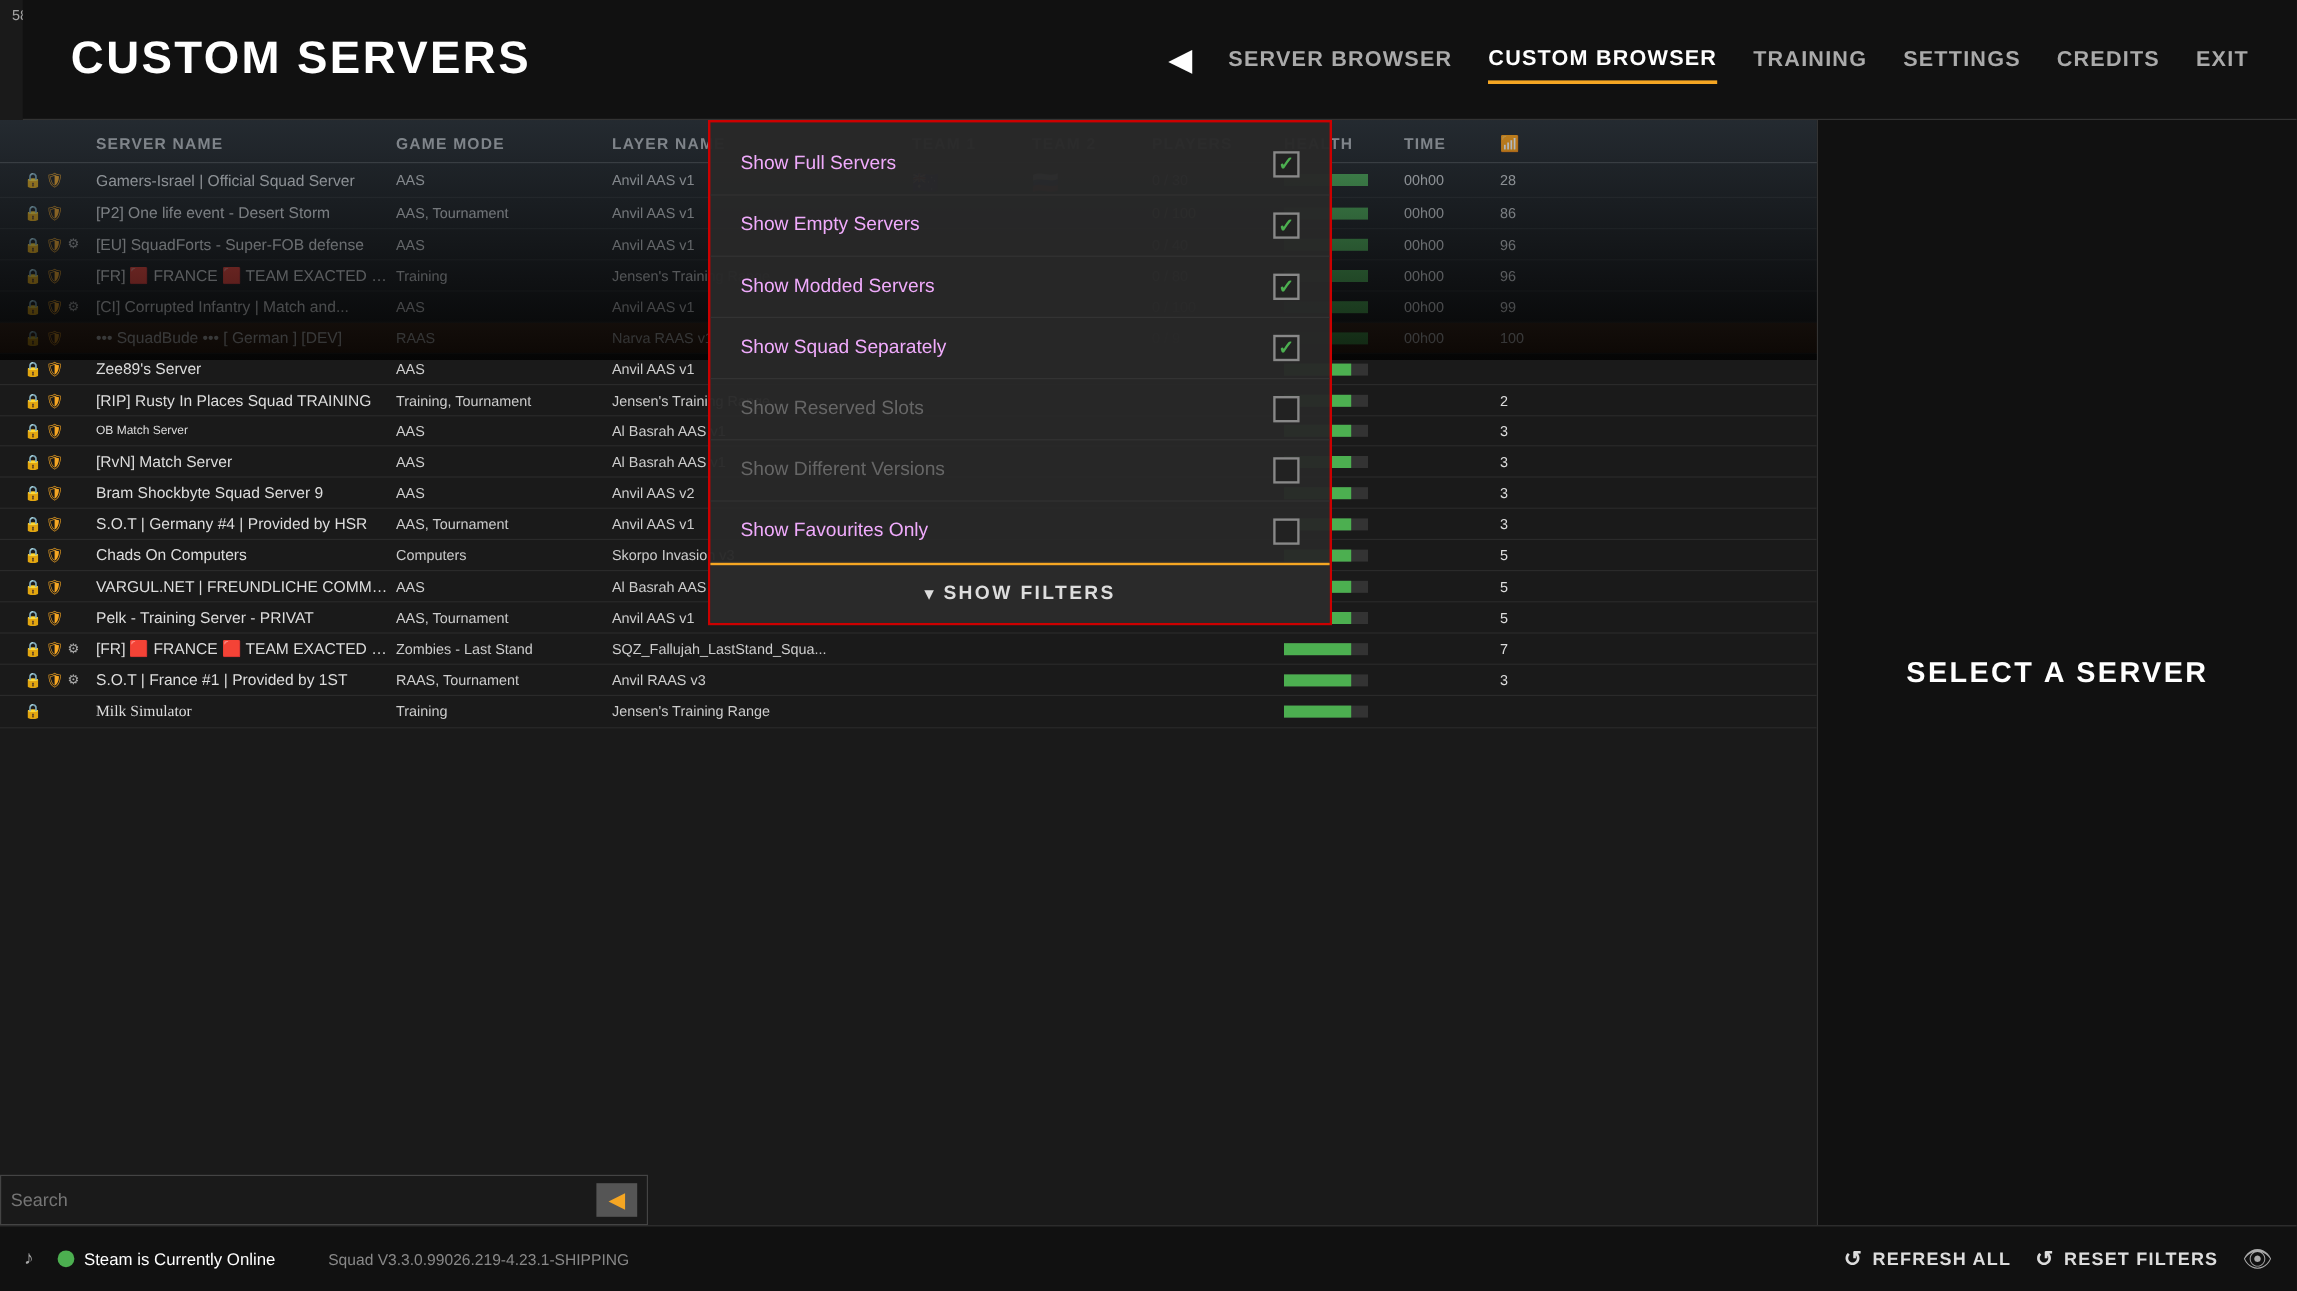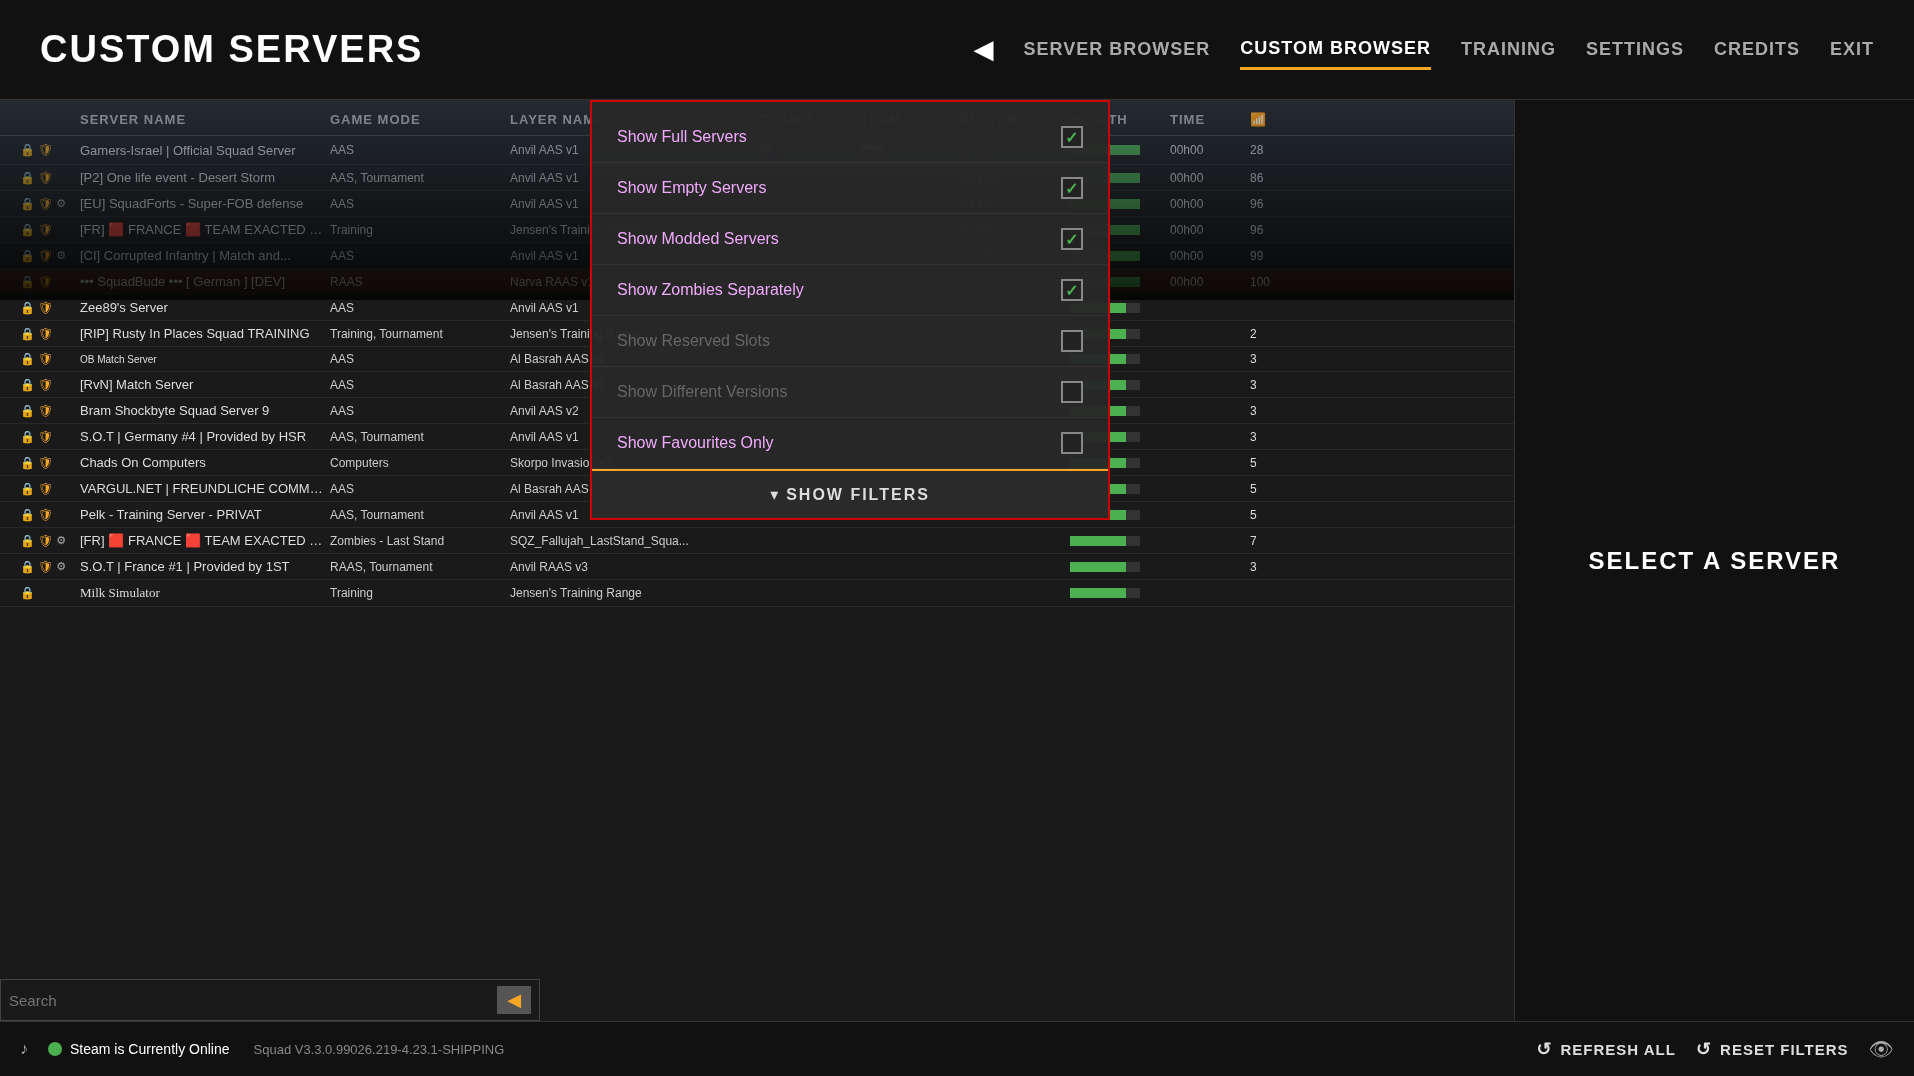--- a/index.html
+++ b/index.html
@@ -14,20 +14,21 @@
 
     
     .top-bar {
       background: #111;
       height: 100px;
       display: flex;
       align-items: center;
       padding: 0 40px;
       border-bottom: 1px solid #333;
       position: relative;
+      margin-left: 19px;
     }
     .page-title {
       font-size: 38px;
       font-weight: 900;
       letter-spacing: 2px;
       color: #fff;
       text-transform: uppercase;
     }
     .nav-links {
       position: absolute;
@@ -251,21 +252,21 @@
     }
     .steam-dot {
       width: 14px;
       height: 14px;
       background: #4caf50;
       border-radius: 50%;
     }
     .version-text {
       font-size: 13px;
       color: #888;
-      margin-left: 4px;
+      margin-left: 24px;
     }
     .search-input {
       background: transparent;
       border: none;
       color: #aaa;
       font-size: 15px;
       outline: none;
       flex: 1;
     }
 
@@ -869,21 +870,21 @@
   </div>
         <div class="filter-row">
     <span class="filter-label">Show Empty Servers</span>
     <div class="filter-checkbox checked"></div>
   </div>
         <div class="filter-row">
     <span class="filter-label">Show Modded Servers</span>
     <div class="filter-checkbox checked"></div>
   </div>
         <div class="filter-row">
-    <span class="filter-label">Show Zombies Separately</span>
+    <span class="filter-label">Show Squad Separately</span>
     <div class="filter-checkbox checked"></div>
   </div>
         <div class="filter-row">
     <span class="filter-label disabled">Show Reserved Slots</span>
     <div class="filter-checkbox"></div>
   </div>
         <div class="filter-row">
     <span class="filter-label disabled">Show Different Versions</span>
     <div class="filter-checkbox"></div>
   </div>

